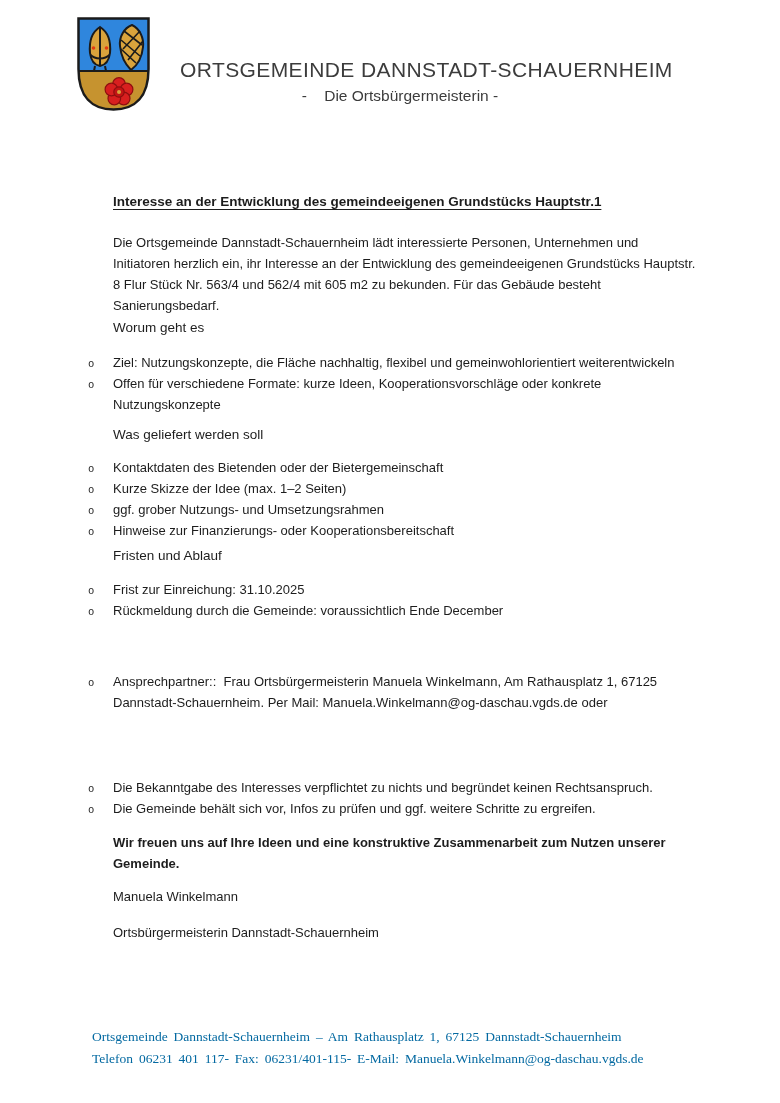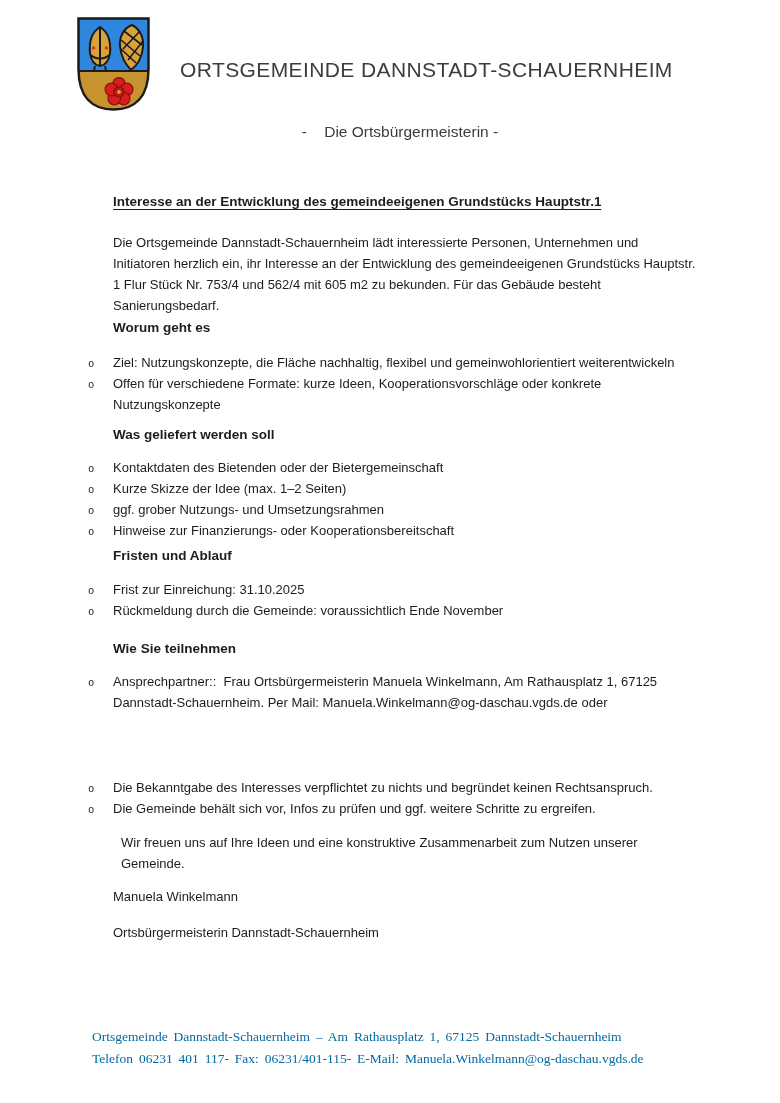--- a/index.html
+++ b/index.html
@@ -15,32 +15,32 @@
   
   .coat{position:absolute;left:75px;top:15px;width:77px;height:98px;}
   .org-name{
     position:absolute;left:180px;top:57px;width:560px;
     font-size:21px;line-height:26px;letter-spacing:.4px;
     color:#3c3c3c;white-space:pre;
   }
   .org-subtitle{
     position:absolute;left:180px;top:86px;width:440px;
     font-size:15.5px;line-height:20px;color:#3c3c3c;
-    text-align:center;white-space:pre;margin-top:36px;
+    text-align:center;white-space:pre;
   }
   
   .blk{position:absolute;left:92px;width:640px;font-size:13px;line-height:21px;padding-left:21px;}
   .line{white-space:pre;}
   h2.title{
     margin:0;font-size:13.5px;line-height:21px;font-weight:700;
     text-decoration:underline;text-underline-offset:3px;
     white-space:pre;width:auto;display:inline-block;
   }
-  h3.heading{margin:0;font-size:13.5px;line-height:21px;font-weight:700;white-space:pre;}
-  .bold .line{font-weight:400;margin-left:8px;}
+  h3.heading{margin:0;font-size:13.5px;line-height:21px;font-weight:400;white-space:pre;}
+  .bold .line{font-weight:700;}
   .li{position:relative;}
   .marker{
     position:absolute;left:-25px;top:2px;
     font-family:"DejaVu Sans Mono","Liberation Mono",monospace;
     font-size:10.5px;line-height:19px;color:#2a2a2a;
   }
   
   .footer{
     position:absolute;left:92px;top:1026px;width:640px;
     font-family:"Liberation Serif","DejaVu Serif",serif;
@@ -91,21 +91,21 @@
     <div class="org-subtitle">-    Die Ortsbürgermeisterin -</div>
   </div>
 
   <div class="blk" style="top:191px">
     <h2 class="title">Interesse an der Entwicklung des gemeindeeigenen Grundstücks Hauptstr.1</h2>
   </div>
 
   <div class="blk" style="top:232px">
     <div class="line">Die Ortsgemeinde Dannstadt-Schauernheim lädt interessierte Personen, Unternehmen und</div>
     <div class="line">Initiatoren herzlich ein, ihr Interesse an der Entwicklung des gemeindeeigenen Grundstücks Hauptstr.</div>
-    <div class="line">1 Flur Stück Nr. 753/4 und 562/4 mit 605 m2 zu bekunden. Für das Gebäude besteht</div>
+    <div class="line">8 Flur Stück Nr. 563/4 und 562/4 mit 605 m2 zu bekunden. Für das Gebäude besteht</div>
     <div class="line">Sanierungsbedarf.</div>
   </div>
 
   <h3 class="blk heading" style="top:317px">Worum geht es</h3>
   <div class="blk" style="top:352px">
     <div class="li">
       <span class="marker">o</span>
       <div class="line">Ziel: Nutzungskonzepte, die Fläche nachhaltig, flexibel und gemeinwohlorientiert weiterentwickeln</div>
     </div>
     <div class="li">
@@ -136,25 +136,24 @@
   </div>
 
   <h3 class="blk heading" style="top:545px">Fristen und Ablauf</h3>
   <div class="blk" style="top:579px">
     <div class="li">
       <span class="marker">o</span>
       <div class="line">Frist zur Einreichung: 31.10.2025</div>
     </div>
     <div class="li">
       <span class="marker">o</span>
-      <div class="line">Rückmeldung durch die Gemeinde: voraussichtlich Ende November</div>
+      <div class="line">Rückmeldung durch die Gemeinde: voraussichtlich Ende December</div>
     </div>
   </div>
 
-  <h3 class="blk heading" style="top:638px">Wie Sie teilnehmen</h3>
   <div class="blk" style="top:671px">
     <div class="li">
       <span class="marker">o</span>
       <div class="line">Ansprechpartner::  Frau Ortsbürgermeisterin Manuela Winkelmann, Am Rathausplatz 1, 67125</div>
       <div class="line">Dannstadt-Schauernheim. Per Mail: Manuela.Winkelmann@og-daschau.vgds.de oder</div>
     </div>
   </div>
 
   <div class="blk" style="top:777px">
     <div class="li">

